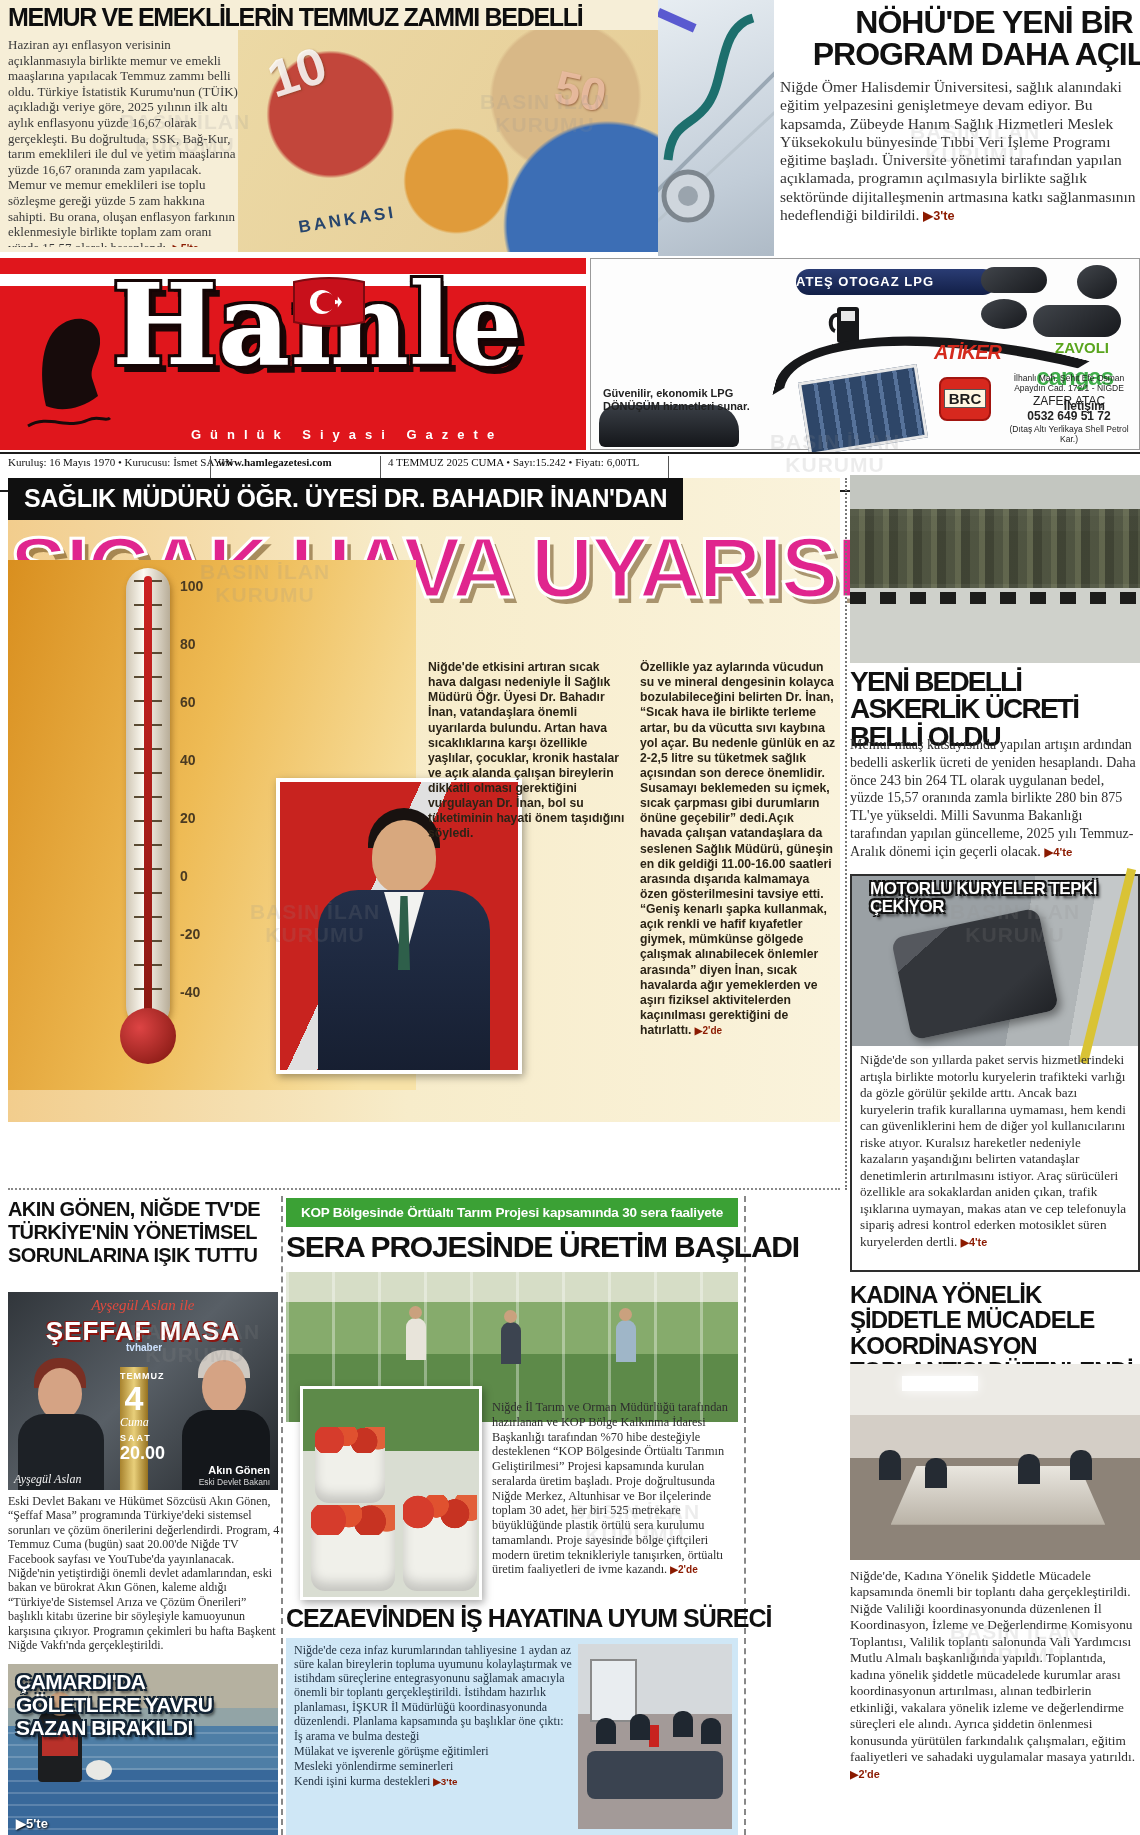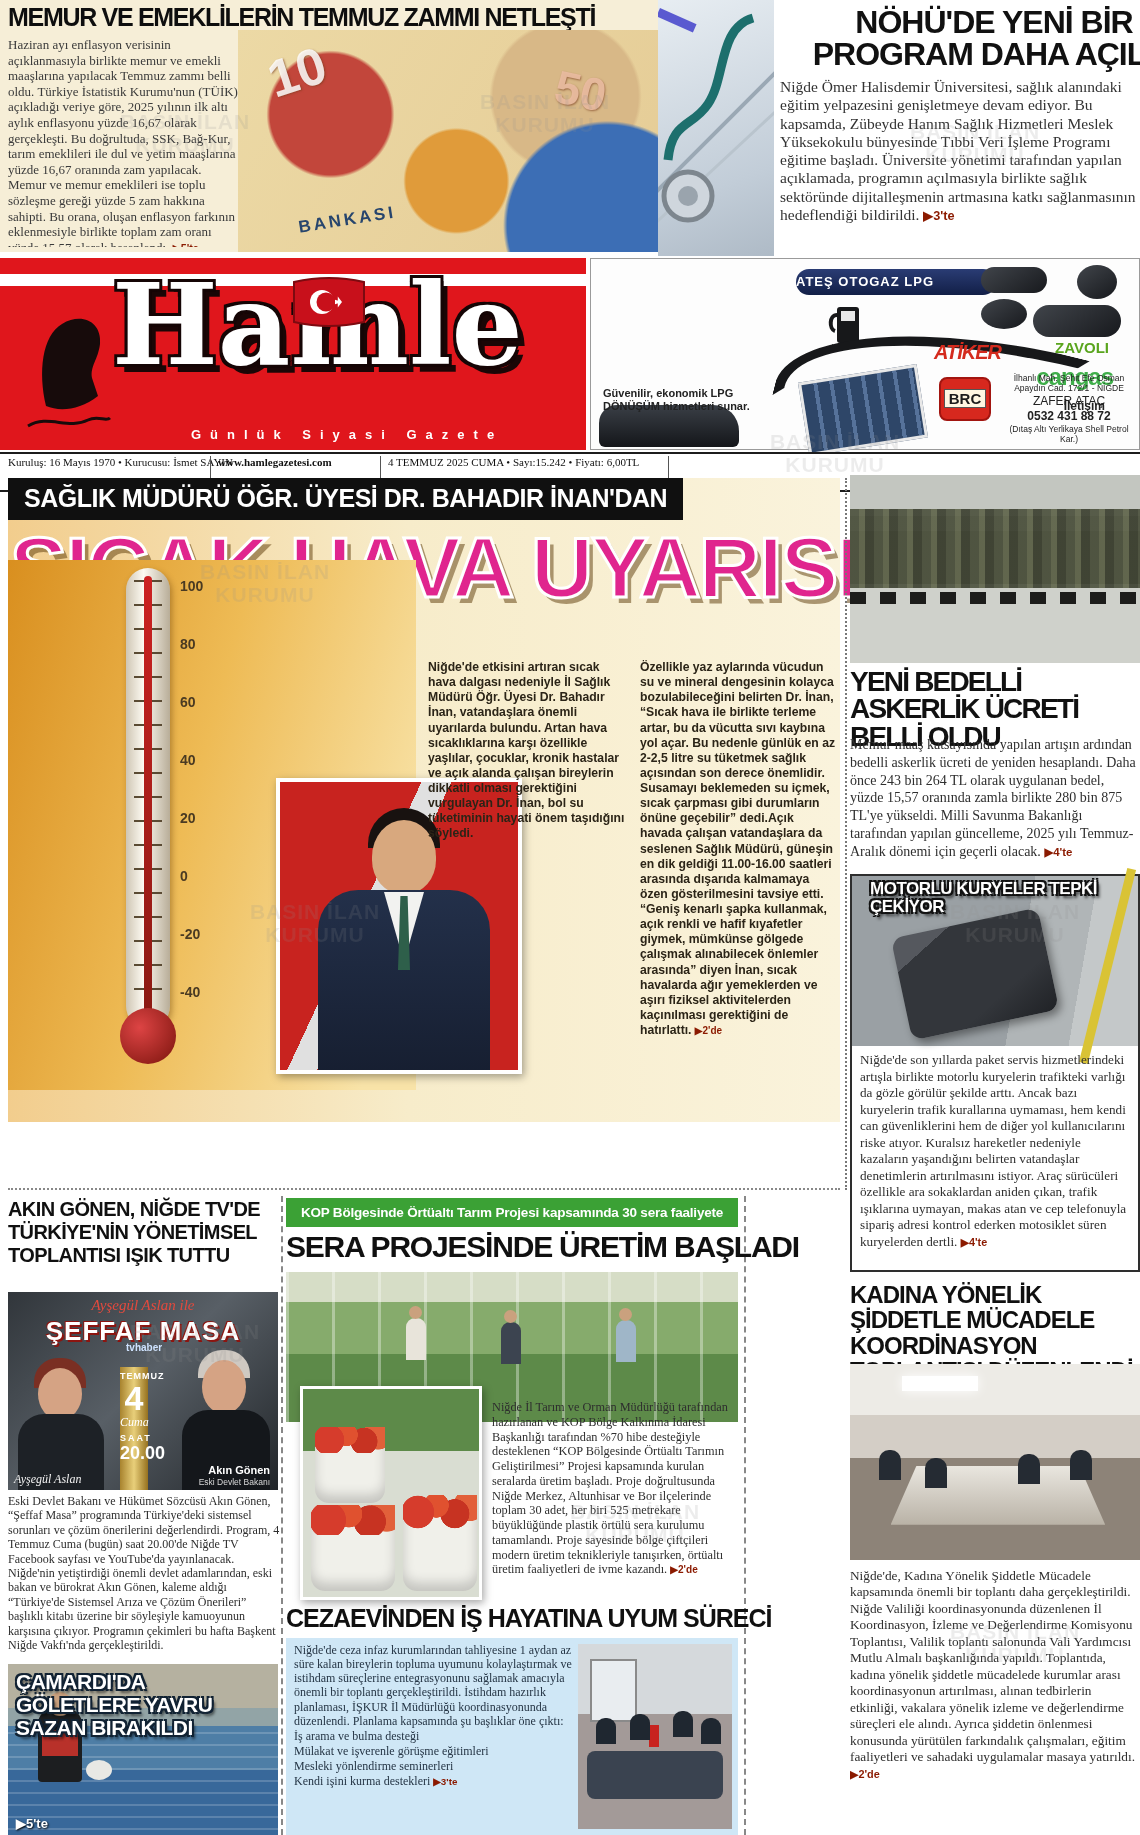--- a/index.html
+++ b/index.html
@@ -184,21 +184,21 @@
   <div class="wm" style="left:900px;top:120px">BASIN İLAN KURUMU</div>
   <div class="wm" style="left:190px;top:560px">BASIN İLAN KURUMU</div>
   <div class="wm" style="left:760px;top:430px">BASIN İLAN KURUMU</div>
   <div class="wm" style="left:240px;top:900px">BASIN İLAN KURUMU</div>
   <div class="wm" style="left:940px;top:900px">BASIN İLAN KURUMU</div>
   <div class="wm" style="left:120px;top:1320px">BASIN İLAN KURUMU</div>
   <div class="wm" style="left:560px;top:1500px">BASIN İLAN KURUMU</div>
   <div class="wm" style="left:940px;top:1620px">BASIN İLAN KURUMU</div>
 
   <section class="abs art-memur">
-    <h1 class="memur-headline">MEMUR VE EMEKLİLERİN TEMMUZ ZAMMI NETLEŞTİ</h1>
+    <h1 class="memur-headline">MEMUR VE EMEKLİLERİN TEMMUZ ZAMMI BEDELLİ</h1>
     <p class="memur-body serif"><span>Haziran ayı enflasyon verisinin açıklanmasıyla birlikte memur ve emekli maaşlarına yapılacak Temmuz zammı belli oldu. Türkiye İstatistik Kurumu'nun (TÜİK) açıkladığı veriye göre, 2025 yılının ilk altı aylık enflasyonu yüzde 16,67 olarak gerçekleşti. Bu doğrultuda, SSK, Bağ-Kur, tarım emeklileri ile dul ve yetim maaşlarına yüzde 16,67 oranında zam yapılacak. Memur ve memur emeklileri ise toplu sözleşme gereği yüzde 5 zam hakkına sahipti. Bu orana, oluşan enflasyon farkının eklenmesiyle birlikte toplam zam oranı yüzde 15,57 olarak hesaplandı.</span> <span class="jump">▶5'te</span></p>
     <div class="photo photo-money">
       <span class="money-num n10">10</span>
       <span class="money-num n50">50</span>
       <span class="money-bank">BANKASI</span>
     </div>
   </section>
 
   <div class="photo photo-steth">
     <svg width="116" height="256" viewBox="0 0 116 256">
@@ -248,21 +248,21 @@
     <div class="ad-car"></div>
     <div class="ad-slogan">Güvenilir, ekonomik LPG DÖNÜŞÜM hizmetleri sunar.</div>
     <div class="ad-atiker">ATİKER</div>
     <div class="ad-zavoli">ZAVOLI</div>
     <div class="ad-cangas">cangas</div>
     <div class="ad-brc"><span>BRC</span></div>
     <div class="ad-iletisim">İletişim</div>
     <div class="ad-contact">
       <div>İlhanlı Mah. Şehit Efe Osman Apaydın Cad. 172/1 - NİĞDE</div>
       <div class="nm">ZAFER ATAÇ</div>
-      <div class="ph">0532 431 88 72</div>
+      <div class="ph">0532 649 51 72</div>
       <div>(Dıtaş Altı Yerlikaya Shell Petrol Kar.)</div>
     </div>
   </aside>
 
   <div class="abs datebar serif">
     <span class="db-founded">Kuruluş: 16 Mayıs 1970 • Kurucusu: İsmet SAYIN</span>
     <span class="db-site">www.hamlegazetesi.com</span>
     <span class="db-issue">4 TEMMUZ 2025 CUMA • Sayı:15.242 • Fiyatı: 6,00TL</span>
     <span class="db-div" style="left:210px"></span>
     <span class="db-div" style="left:380px"></span>
@@ -322,21 +322,21 @@
   <div class="photo photo-kadina">
     <div class="kad-light"></div>
     <div class="kad-table"></div>
     <div class="kad-p" style="left:10%;top:44%"></div>
     <div class="kad-p" style="left:26%;top:48%"></div>
     <div class="kad-p" style="left:58%;top:46%"></div>
     <div class="kad-p" style="left:76%;top:44%"></div>
   </div>
   <p class="abs kadina-body serif"><span>Niğde'de, Kadına Yönelik Şiddetle Mücadele kapsamında önemli bir toplantı daha gerçekleştirildi. Niğde Valiliği koordinasyonunda düzenlenen İl Koordinasyon, İzleme ve Değerlendirme Komisyonu Toplantısı, Valilik toplantı salonunda Vali Yardımcısı Mutlu Almalı başkanlığında yapıldı. Toplantıda, kadına yönelik şiddetle mücadelede kurumlar arası koordinasyonun artırılması, alınan tedbirlerin etkinliği, vakalara yönelik izleme ve değerlendirme süreçleri ele alındı. Ayrıca şiddetin önlenmesi konusunda yürütülen farkındalık çalışmaları, eğitim faaliyetleri ve sahadaki uygulamalar masaya yatırıldı.</span> <span class="jump">▶2'de</span></p>
 
-  <h2 class="abs akin-headline">AKIN GÖNEN, NİĞDE TV'DE TÜRKİYE'NİN YÖNETİMSEL TOPLANTISI IŞIK TUTTU</h2>
+  <h2 class="abs akin-headline">AKIN GÖNEN, NİĞDE TV'DE TÜRKİYE'NİN YÖNETİMSEL SORUNLARINA IŞIK TUTTU</h2>
   <div class="photo photo-promo">
     <div class="promo-script">Ayşegül Aslan ile</div>
     <div class="promo-title">ŞEFFAF MASA</div>
     <div class="promo-ch">tvhaber</div>
     <div class="pp-hairL"></div>
     <div class="pp-head pp-headL"></div>
     <div class="pp-bodyL"></div>
     <div class="pp-hairR"></div>
     <div class="pp-head pp-headR"></div>
     <div class="pp-bodyR"></div>

